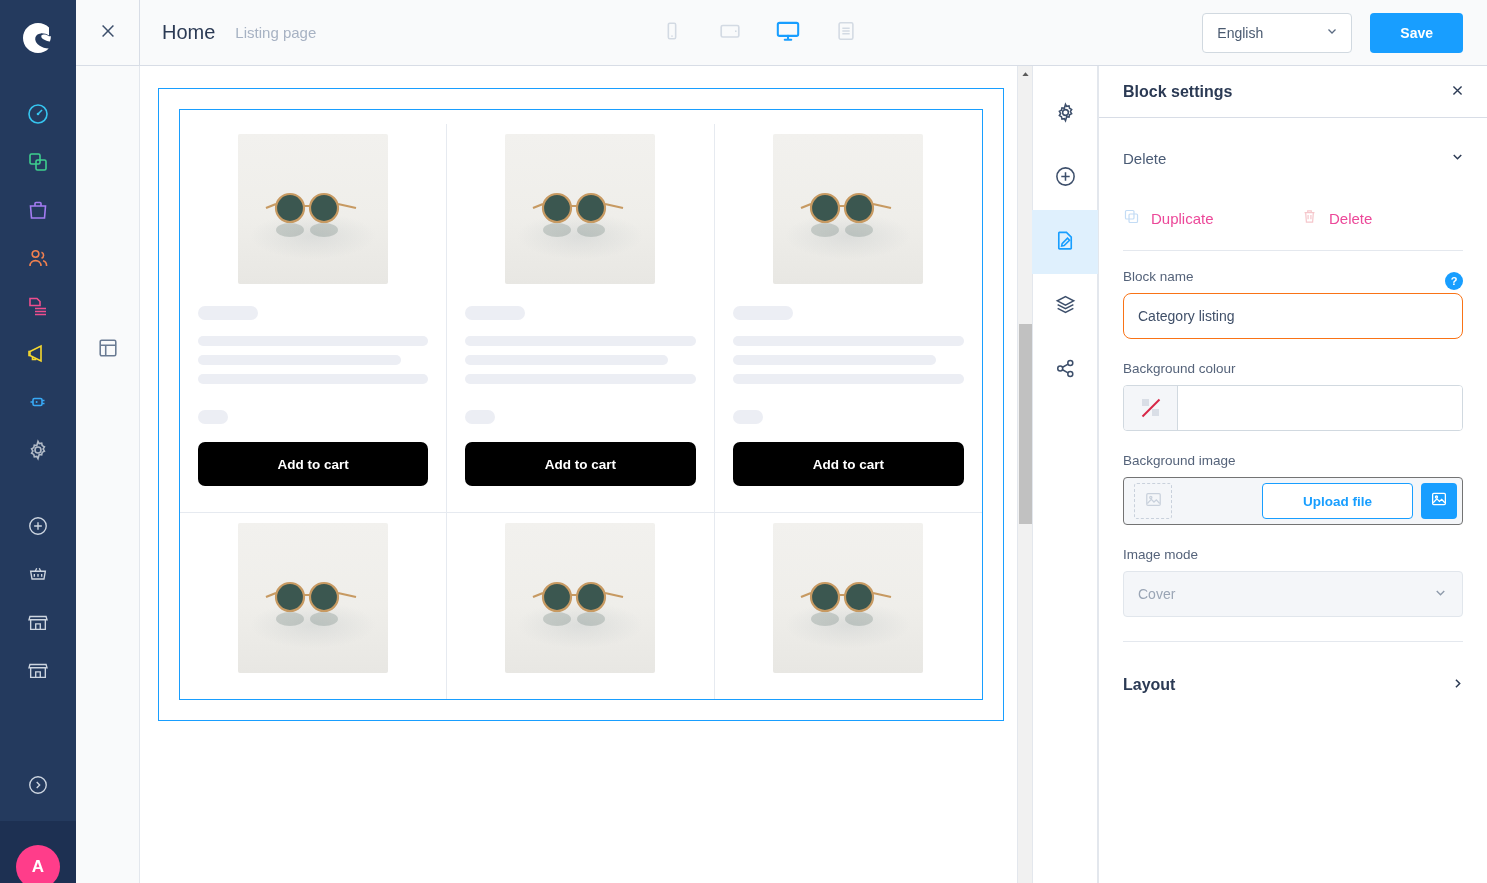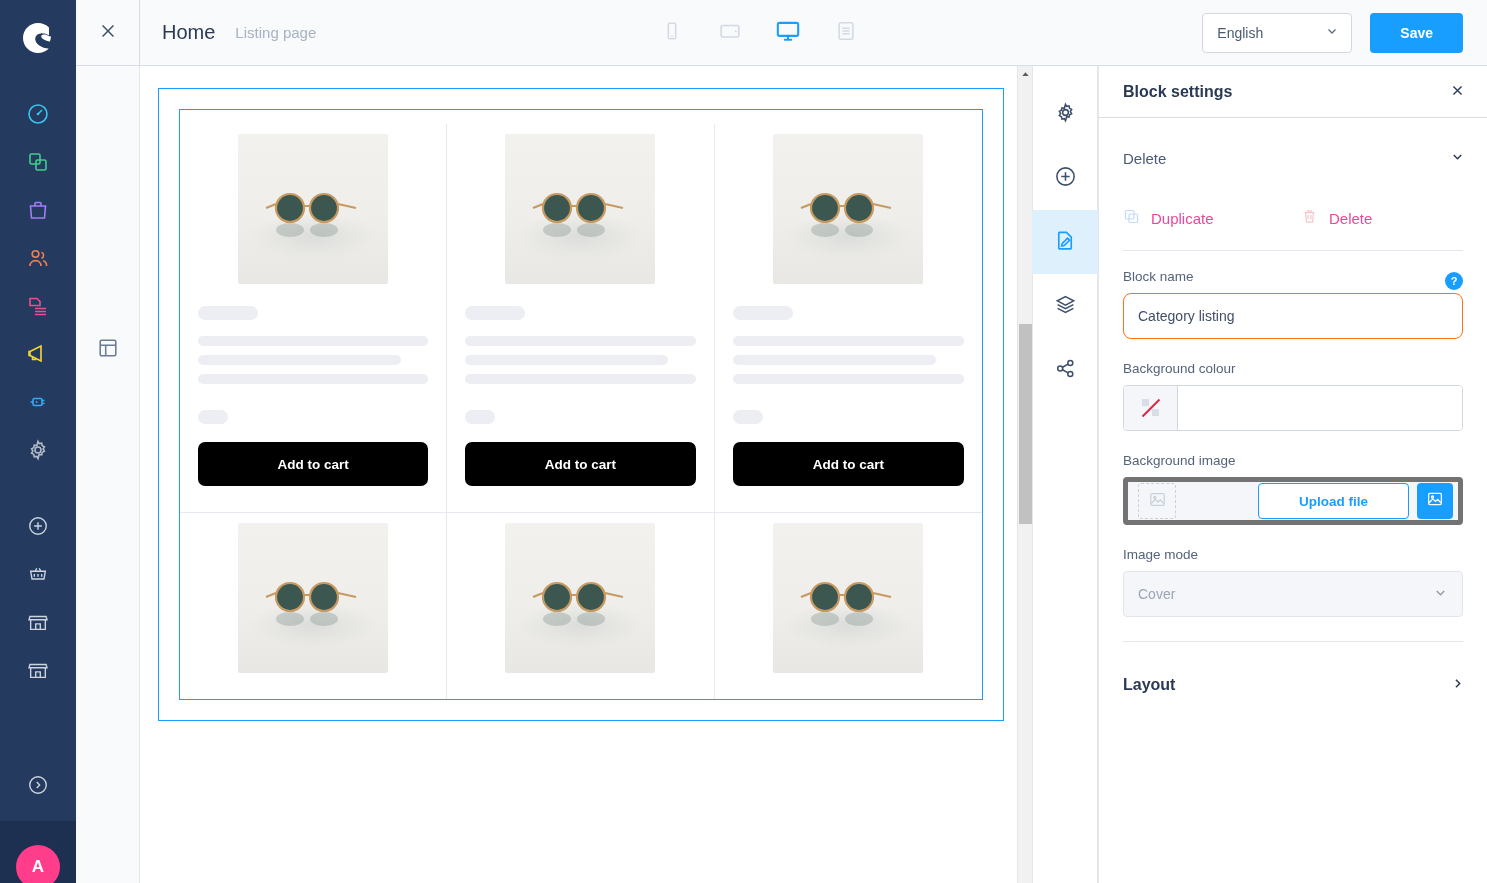--- a/index.html
+++ b/index.html
@@ -201,21 +201,21 @@
   }
   .field { margin-bottom: 22px; }
   .color-field { display: flex; height: 46px; border: 1px solid #d1d9e0; border-radius: 4px; overflow: hidden; }
   .color-swatch {
     width: 54px; height: 100%; background: #f4f6f9; border-right: 1px solid #d1d9e0;
     display: flex; align-items: center; justify-content: center; cursor: pointer;
   }
   .color-input { flex: 1 1 auto; border: none; outline: none; padding: 0 12px; font-size: 14px; background: #fff; }
   .upload-field {
     display: flex; align-items: center; height: 48px; background: #f4f6f9;
-    border: 5px solid #737373; border-radius: 4px; padding: 5px 5px 5px 10px; gap: 8px;
+    border: 1px solid #737373; border-radius: 4px; padding: 5px 5px 5px 10px; gap: 8px;
   }
   .upload-preview {
     width: 38px; height: 36px; border: 1px dashed #c9d1dc; border-radius: 3px;
     display: flex; align-items: center; justify-content: center;
   }
   .upload-spacer { flex: 1 1 auto; }
   .upload-btn {
     height: 36px; padding: 0 40px; border: 1px solid #189eff; border-radius: 4px;
     background: #fff; color: #189eff; font-size: 13.5px; font-weight: 700;
     font-family: "Liberation Sans", sans-serif; cursor: pointer;

